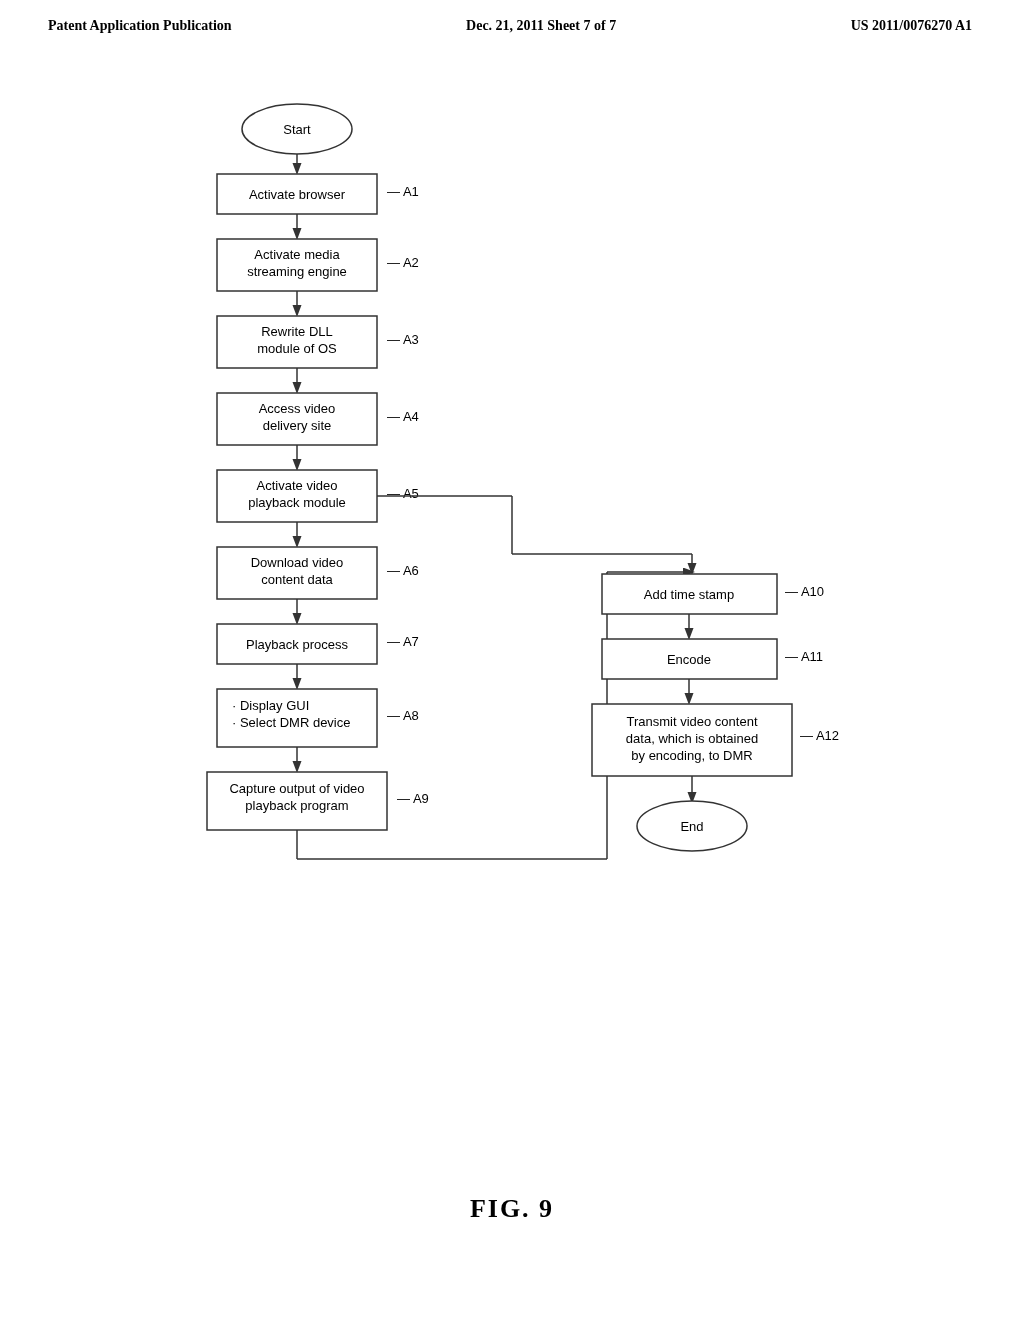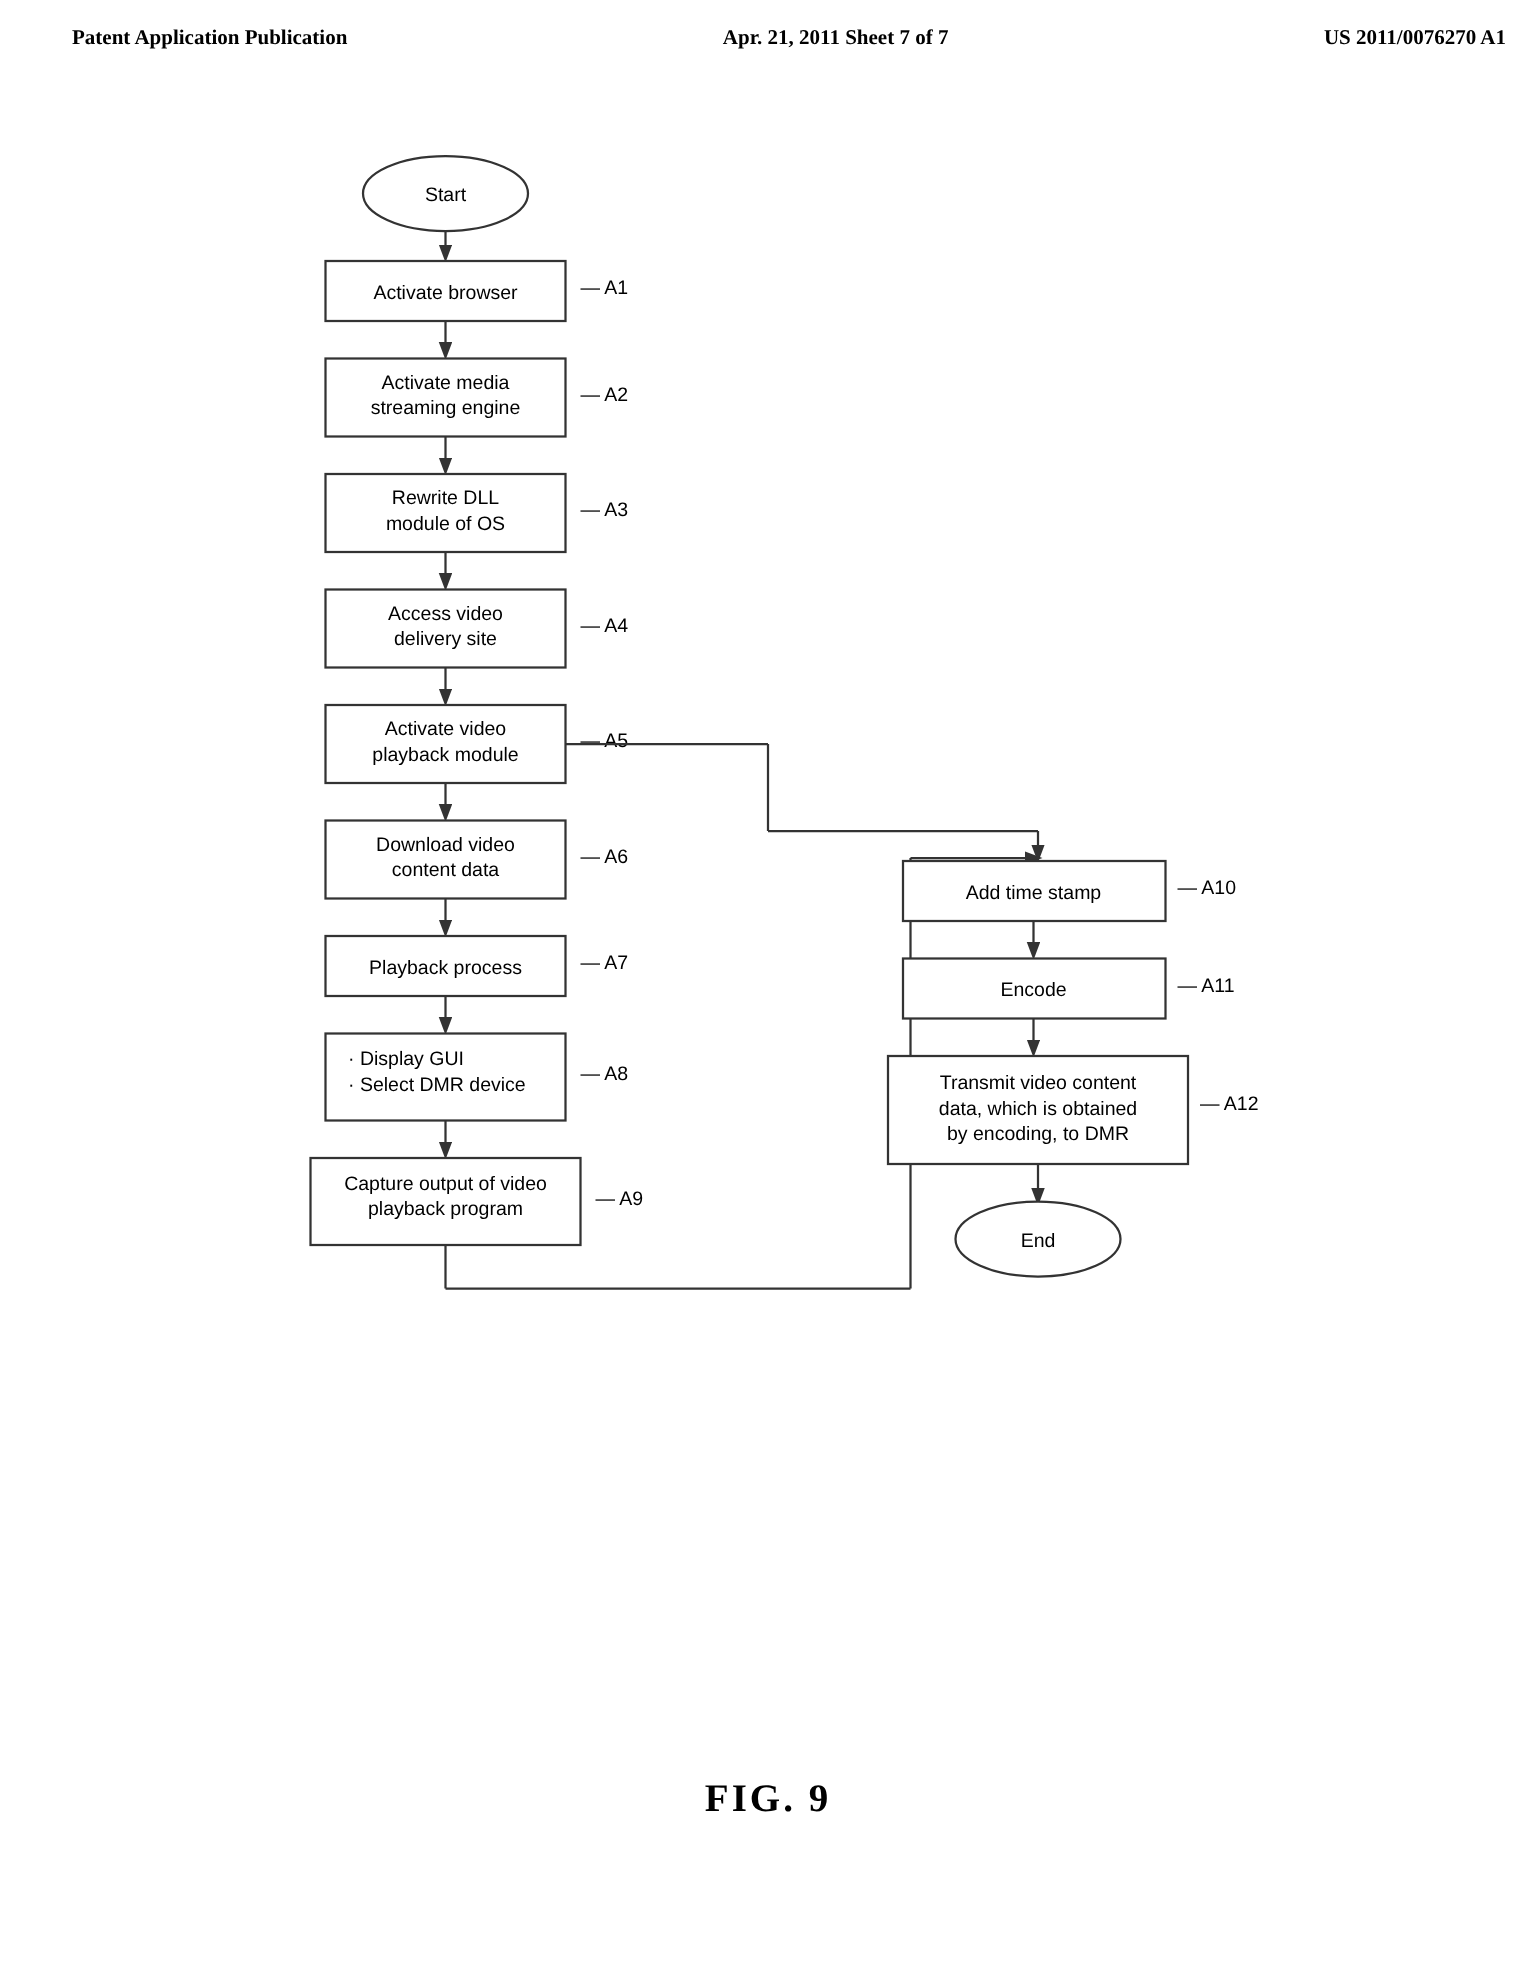--- a/index.html
+++ b/index.html
@@ -9,55 +9,55 @@
       width: 1024px;
       min-height: 1320px;
       position: relative;
       overflow-x: hidden;
     }
 
     .page-header {
       display: flex;
       justify-content: space-between;
       align-items: center;
-      padding: 18px 20px 0 48px;
+      padding: 18px 52px 0 48px;
       font-size: 14px;
       font-weight: bold;
     }
 
     .diagram-container {
       position: relative;
       margin: 40px auto 0 auto;
       width: 820px;
       height: 1100px;
     }
 
     .fig-label {
       text-align: center;
       font-size: 26px;
       font-weight: bold;
-      margin-top: 10px;
+      margin-top: 20px;
       letter-spacing: 2px;
     }
 
     svg.diagram-svg {
       position: absolute;
       top: 0;
       left: 0;
       width: 100%;
       height: 100%;
       overflow: visible;
     }
   </style>
 </head>
 <body>
 
 <div class="page-header">
   <span>Patent Application Publication</span>
-  <span>Apr. 21, 2011  Sheet 7 of 7</span>
+  <span>Dec. 21, 2011  Sheet 7 of 7</span>
   <span>US 2011/0076270 A1</span>
 </div>
 
 <div class="diagram-container">
   <svg class="diagram-svg" xmlns="http://www.w3.org/2000/svg">
 
     <defs>
       <marker id="arrowhead" markerWidth="8" markerHeight="8" refX="6" refY="3" orient="auto">
         <path d="M0,0 L0,6 L8,3 z" fill="#333"></path>
       </marker>

